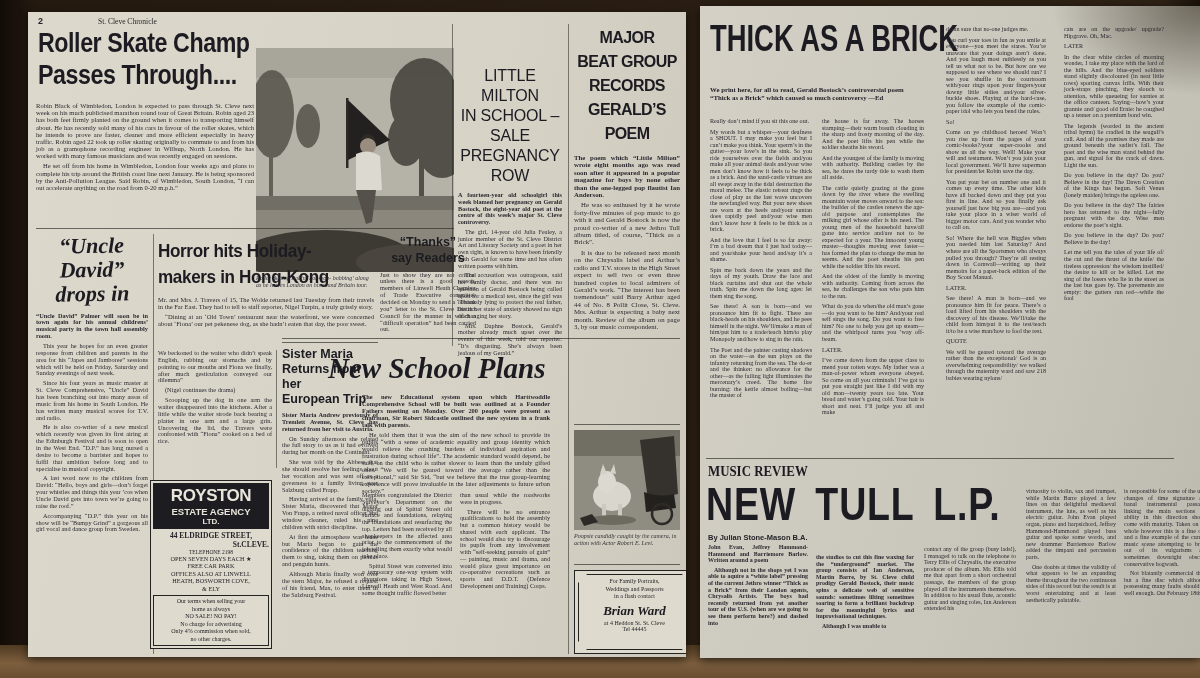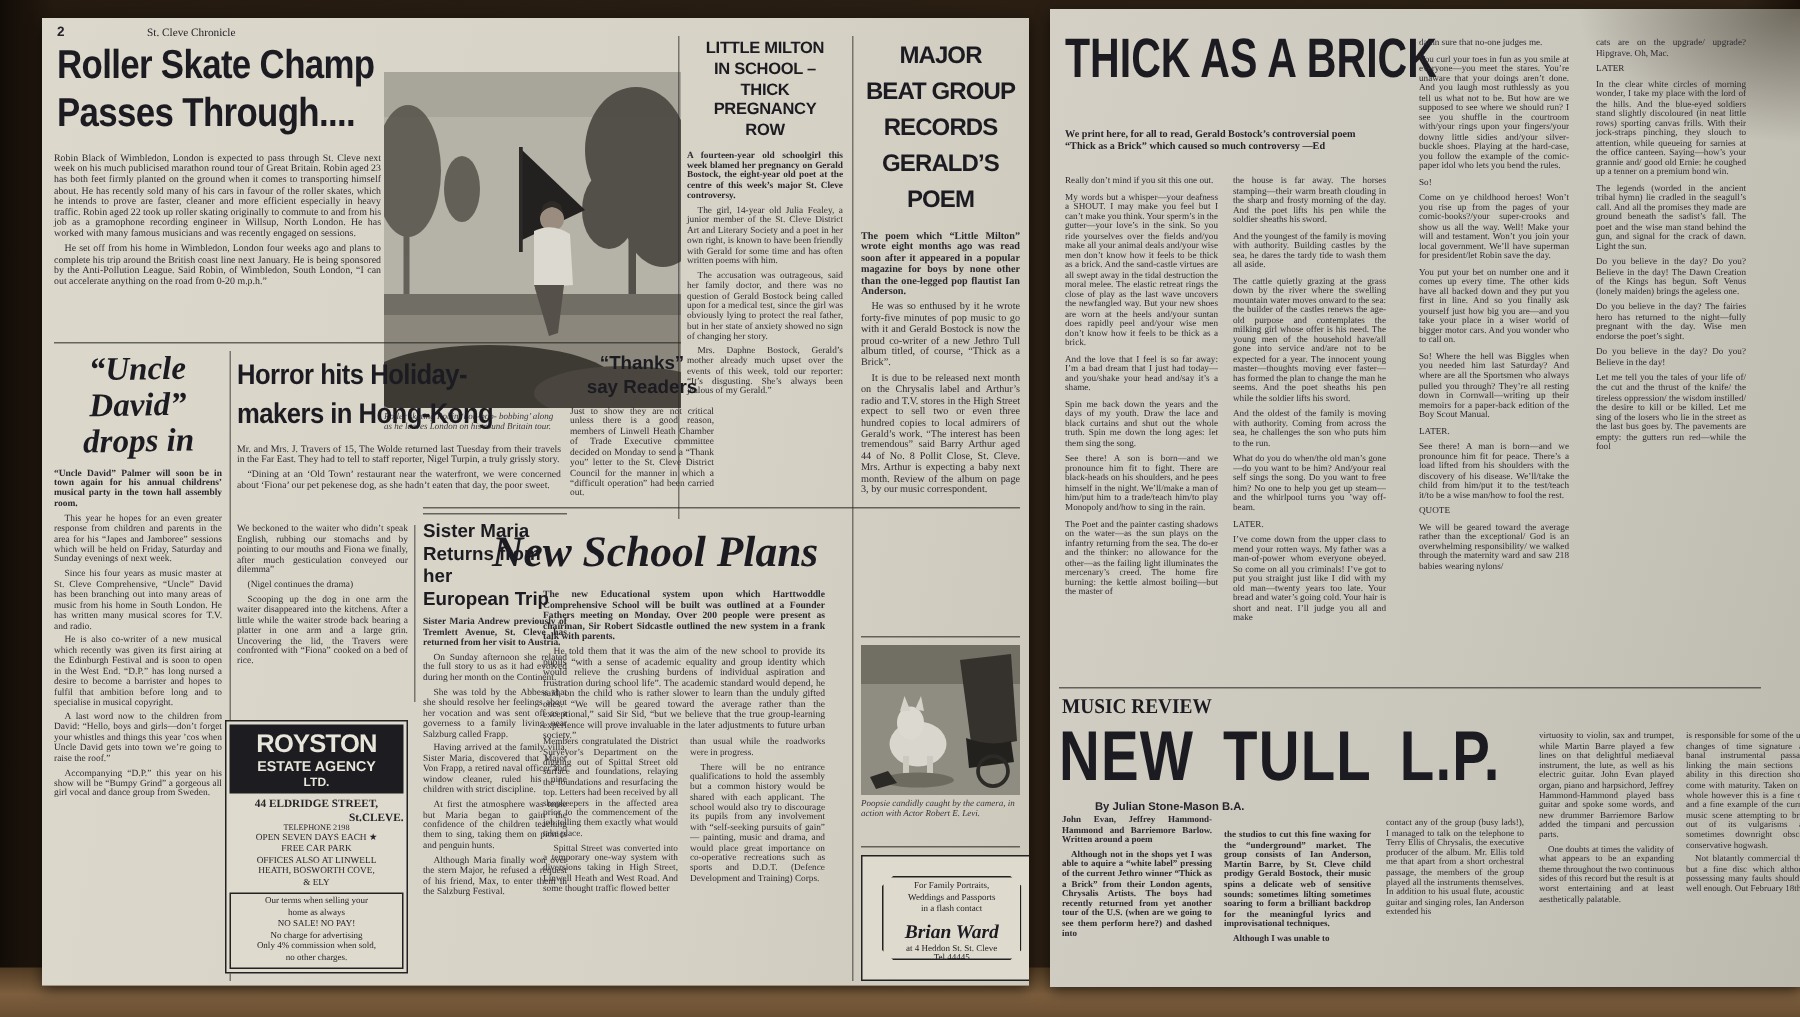--- a/index.html
+++ b/index.html
@@ -87,24 +87,24 @@
       <path d="M100,142 l10,34 6,-2 4,-32 z" fill="#55504a"></path>
       <ellipse cx="70" cy="208" rx="85" ry="26" fill="#3d3a34"></ellipse>
       <ellipse cx="160" cy="214" rx="60" ry="18" fill="#4a463f"></ellipse>
     </svg>
   </div>
   <div class="blk caption" style="left:228px;top:263px;width:118px;text-align:left;">Roller skating Robin ‘bob-bob- bobbing’ along as he leaves London on his round Britain tour.</div>
 
   <div class="vr" style="left:424px;top:12px;height:322px;"></div>
 
   <div class="blk" style="left:430px;top:14px;width:104px;">
-    <div class="hl-sans ctr" style="font-size:11px;line-height:1.25;letter-spacing:-.2px;font-weight:700;">
+    <div class="hl-sans ctr" style="font-size:16px;line-height:1.25;letter-spacing:-.2px;font-weight:400;margin-top:40px;">
         <p>LITTLE MILTON</p>
         <p>IN SCHOOL –</p>
-        <p>THICK</p>
+        <p>SALE</p>
         <p>PREGNANCY</p>
         <p>ROW</p>
       </div>
     <div class="art lead" style="margin-top:6px;font-size:6.2px;">
         <p>A fourteen-year old schoolgirl this week blamed her pregnancy on Gerald Bostock, the eight-year old poet at the centre of this week’s major St. Cleve controversy.</p>
         <p>The girl, 14-year old Julia Fealey, a junior member of the St. Cleve District Art and Literary Society and a poet in her own right, is known to have been friendly with Gerald for some time and has often written poems with him.</p>
         <p>The accusation was outrageous, said her family doctor, and there was no question of Gerald Bostock being called upon for a medical test, since the girl was obviously lying to protect the real father, but in her state of anxiety showed no sign of changing her story.</p>
         <p>Mrs. Daphne Bostock, Gerald’s mother already much upset over the events of this week, told our reporter: “It’s disgusting. She’s always been jealous of my Gerald.”</p>
       </div>
   </div>
@@ -139,21 +139,21 @@
       <polygon points="36,43 40,34 42,44" fill="#d4d1c8"></polygon>
       <rect x="28" y="74" width="4" height="12" fill="#ccc9c0"></rect>
       <rect x="44" y="74" width="4" height="12" fill="#ccc9c0"></rect>
       <ellipse cx="38" cy="90" rx="24" ry="5" fill="#6d6a60"></ellipse>
       <path d="M6,88 l12,-4 6,8 -14,4 z" fill="#2c2a26"></path>
     </svg>
   </div>
   <div class="blk caption" style="left:546px;top:521px;width:106px;text-align:left;">Poopsie candidly caught by the camera, in action with Actor Robert E. Levi.</div>
   <div class="hr" style="left:546px;top:552px;width:106px;"></div>
 
-  <div class="blk adbox" style="left:546px;top:558px;width:121px;height:84px;background:#dedacd;padding:13px;">
+  <div class="blk adbox" style="left:546px;top:558px;width:121px;height:84px;background:#dedacd;padding:3px;">
     <div style="border:1px solid #222;height:100%;padding:3px 2px;text-align:center;clip-path:polygon(8% 0,92% 0,100% 12%,100% 88%,92% 100%,8% 100%,0 88%,0 12%);">
       <div style="font-size:6px;line-height:1.25;">
           <p>For Family Portraits,</p>
           <p>Weddings and Passports</p>
           <p>in a flash  contact</p>
         </div>
       <div class="serif-hl" style="font-size:13px;margin:2px 0 1px;">Brian Ward</div>
       <div style="font-size:6px;">at 4 Heddon St.  St. Cleve</div>
       <div style="font-size:6px;">Tel 44445</div>
     </div>
@@ -315,21 +315,21 @@
     </div>
 
   <div class="hr" style="left:6px;top:452px;width:468px;"></div>
 
   <div class="blk hl-sans" style="left:8px;top:458px;font-size:14px;font-family:Liberation Serif, serif;">
     <span class="sqz" style="transform:scaleX(.92);">MUSIC REVIEW</span>
   </div>
   <div class="blk hl-sans" style="left:6px;top:470px;font-size:47px;letter-spacing:1px;word-spacing:10px;">
     <span class="sqz" style="transform:scaleX(.8);">NEW TULL L.P.</span>
   </div>
-  <div class="blk" style="left:8px;top:527px;font-family:'Liberation Sans',sans-serif;font-weight:700;font-size:7.5px;margin-left:22px;">By Julian Stone-Mason B.A.</div>
+  <div class="blk" style="left:8px;top:527px;font-family:'Liberation Sans',sans-serif;font-weight:700;font-size:7.5px;">By Julian Stone-Mason B.A.</div>
 
   <div class="blk rev" style="left:8px;top:538px;width:100px;font-weight:700;">
       <p>John Evan, Jeffrey Hammond-Hammond and Barriemore Barlow. Written around a poem</p>
       <p>Although not in the shops yet I was able to aquire a “white label” pressing of the current Jethro winner “Thick as a Brick” from their London agents, Chrysalis Artists. The boys had recently returned from yet another tour of the U.S. (when are we going to see them perform here?) and dashed into</p>
     </div>
   <div class="blk rev" style="left:116px;top:548px;width:98px;font-weight:700;">
       <p>the studios to cut this fine waxing for the “underground” market. The group consists of Ian Anderson, Martin Barre, by St. Cleve child prodigy Gerald Bostock, their music spins a delicate web of sensitive sounds: sometimes lilting sometimes soaring to form a brilliant backdrop for the meaningful lyrics and improvisational techniques.</p>
       <p>Although I was unable to</p>
     </div>
   <div class="blk rev" style="left:224px;top:540px;width:92px;">

